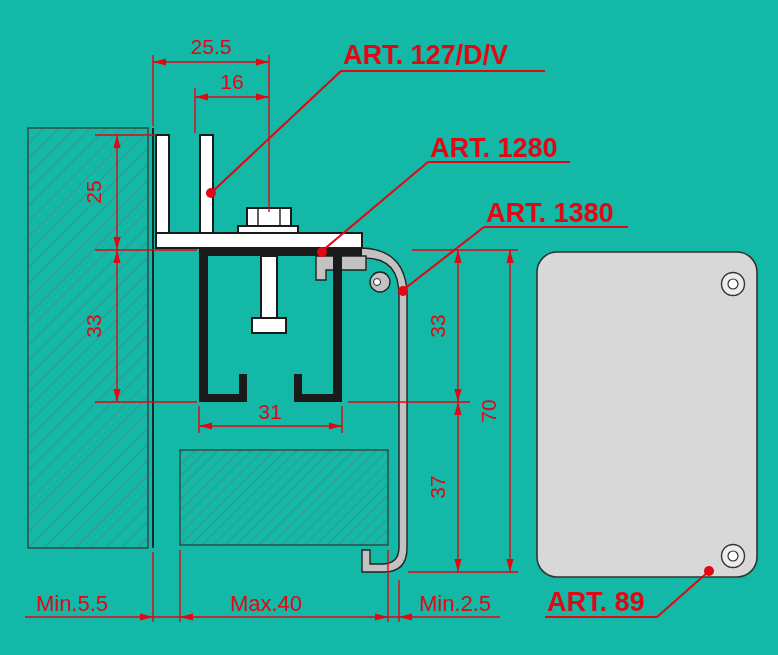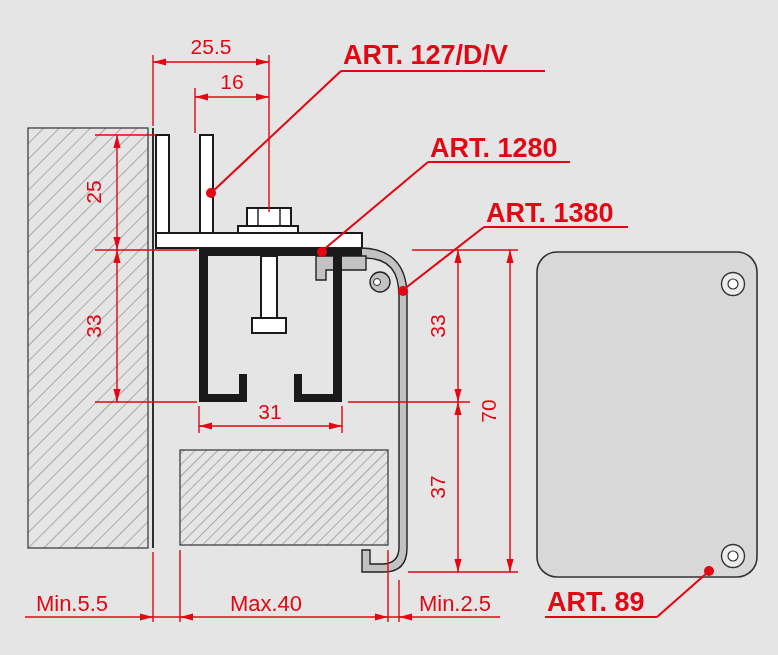--- a/index.html
+++ b/index.html
@@ -1,16 +1,16 @@
 <!DOCTYPE html>
 <html><head>
 <meta charset="utf-8">
 <style>
   html,body{margin:0;padding:0;background:#ffffff;}
-  .stage{position:relative;width:778px;height:655px;background:#e5e5e5;overflow:hidden;
+  .stage{position:relative;width:778px;height:655px;background:#14b8a6;overflow:hidden;
          font-family:"Liberation Sans",sans-serif;}
   svg{display:block;}
   .dim   { font:21px "Liberation Sans",sans-serif; fill:#e30613; stroke:none; }
   .dimb  { font:22px "Liberation Sans",sans-serif; fill:#e30613; stroke:none; }
   .art   { font:bold 27px "Liberation Sans",sans-serif; fill:#e30613; stroke:none; }
   .red   { stroke:#e30613; stroke-width:1.4; fill:none; }
   .redthick{ stroke:#e30613; stroke-width:2.1; fill:none; }
   .arrow { fill:#e30613; stroke:none; }
   .dot   { fill:#e30613; stroke:none; }
   .outline{ fill:#ffffff; stroke:#1a1a1a; stroke-width:2; }

